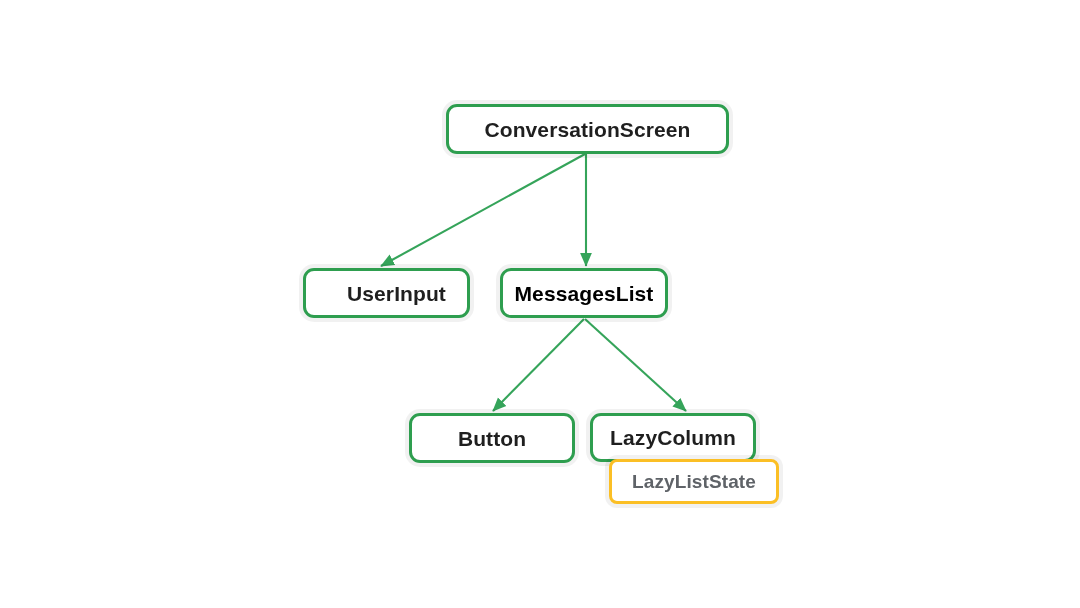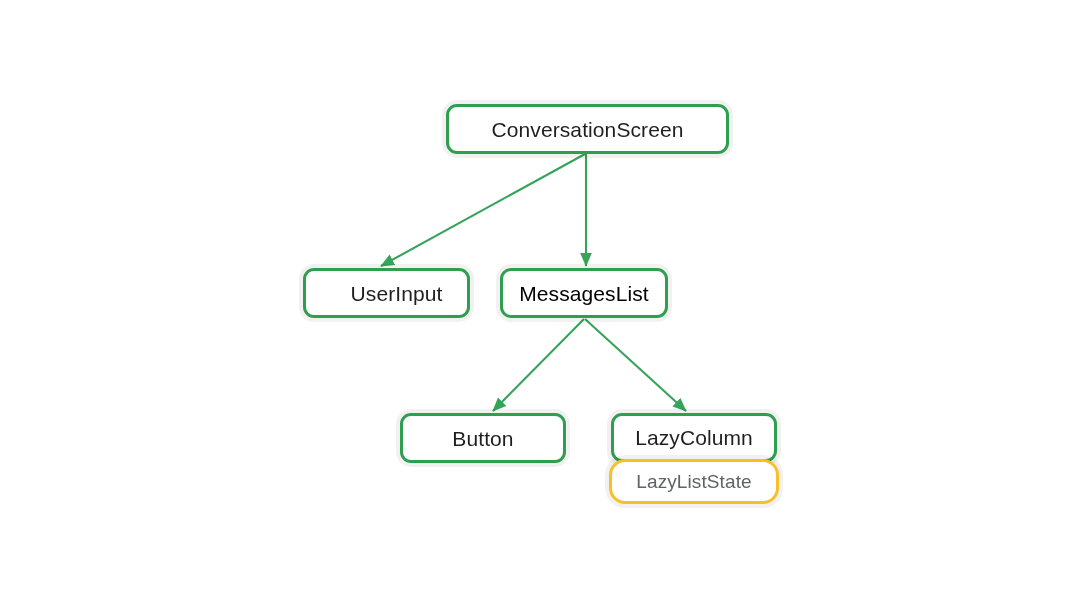--- a/index.html
+++ b/index.html
@@ -10,20 +10,21 @@
   }
   body {
     font-family: "Liberation Sans", sans-serif;
   }
   #canvas {
     position: relative;
     width: 918px;
     height: 608px;
     background: #ffffff;
     overflow: hidden;
+    font-weight: bold;
   }
   #edge-layer {
     position: absolute;
     left: 0;
     top: 0;
     width: 1080px;
     height: 608px;
     pointer-events: none;
   }
   .node {
@@ -60,26 +61,26 @@
   #node-userinput {
     left: 303px; top: 268px; width: 167px; height: 50px;
   }
   #node-messageslist {
     left: 500px; top: 268px; width: 168px; height: 50px;
   }
   #node-button {
     left: 400px; top: 413px; width: 166px; height: 50px;
   }
   #node-lazycolumn {
-    left: 611px; top: 413px; width: 166px; height: 49px;
+    left: 590px; top: 413px; width: 166px; height: 49px;
     z-index: 2;
   }
   #node-lazyliststate {
     left: 609px; top: 459px; width: 170px; height: 45px;
-    border-radius: 16px;
+    border-radius: 8px;
     z-index: 3;
   }
   #node-lazyliststate .node-label {
     font-size: 19px;
   }
 </style>
 </head>
 <body>
 
 <div id="canvas" style="background: rgb(255, 255, 255);">
@@ -101,21 +102,21 @@
   </div>
 
   <div class="node node-green" id="node-userinput" style="border-color: rgb(46, 158, 79); padding-left: 20px;">
     <span class="node-label" style="color: rgb(31, 31, 31);">UserInput</span>
   </div>
 
   <div class="node node-green" id="node-messageslist" style="border-color: rgb(46, 158, 79);">
     <span class="node-label" style="color: #000000;">MessagesList</span>
   </div>
 
-  <div class="node node-green" id="node-button" style="border-color: rgb(46, 158, 79);">
+  <div class="node node-green" id="node-button" style="border-color: rgb(46, 158, 79); margin-left: 9px;">
     <span class="node-label" style="color: rgb(31, 31, 31);">Button</span>
   </div>
 
   <div class="node node-green" id="node-lazycolumn" style="border-color: rgb(46, 158, 79);">
     <span class="node-label" style="color: rgb(31, 31, 31);">LazyColumn</span>
   </div>
 
   <div class="node node-yellow" id="node-lazyliststate" style="border-color: rgb(251, 191, 37);">
     <span class="node-label node-label-muted" style="color: rgb(95, 99, 104);">LazyListState</span>
   </div>

